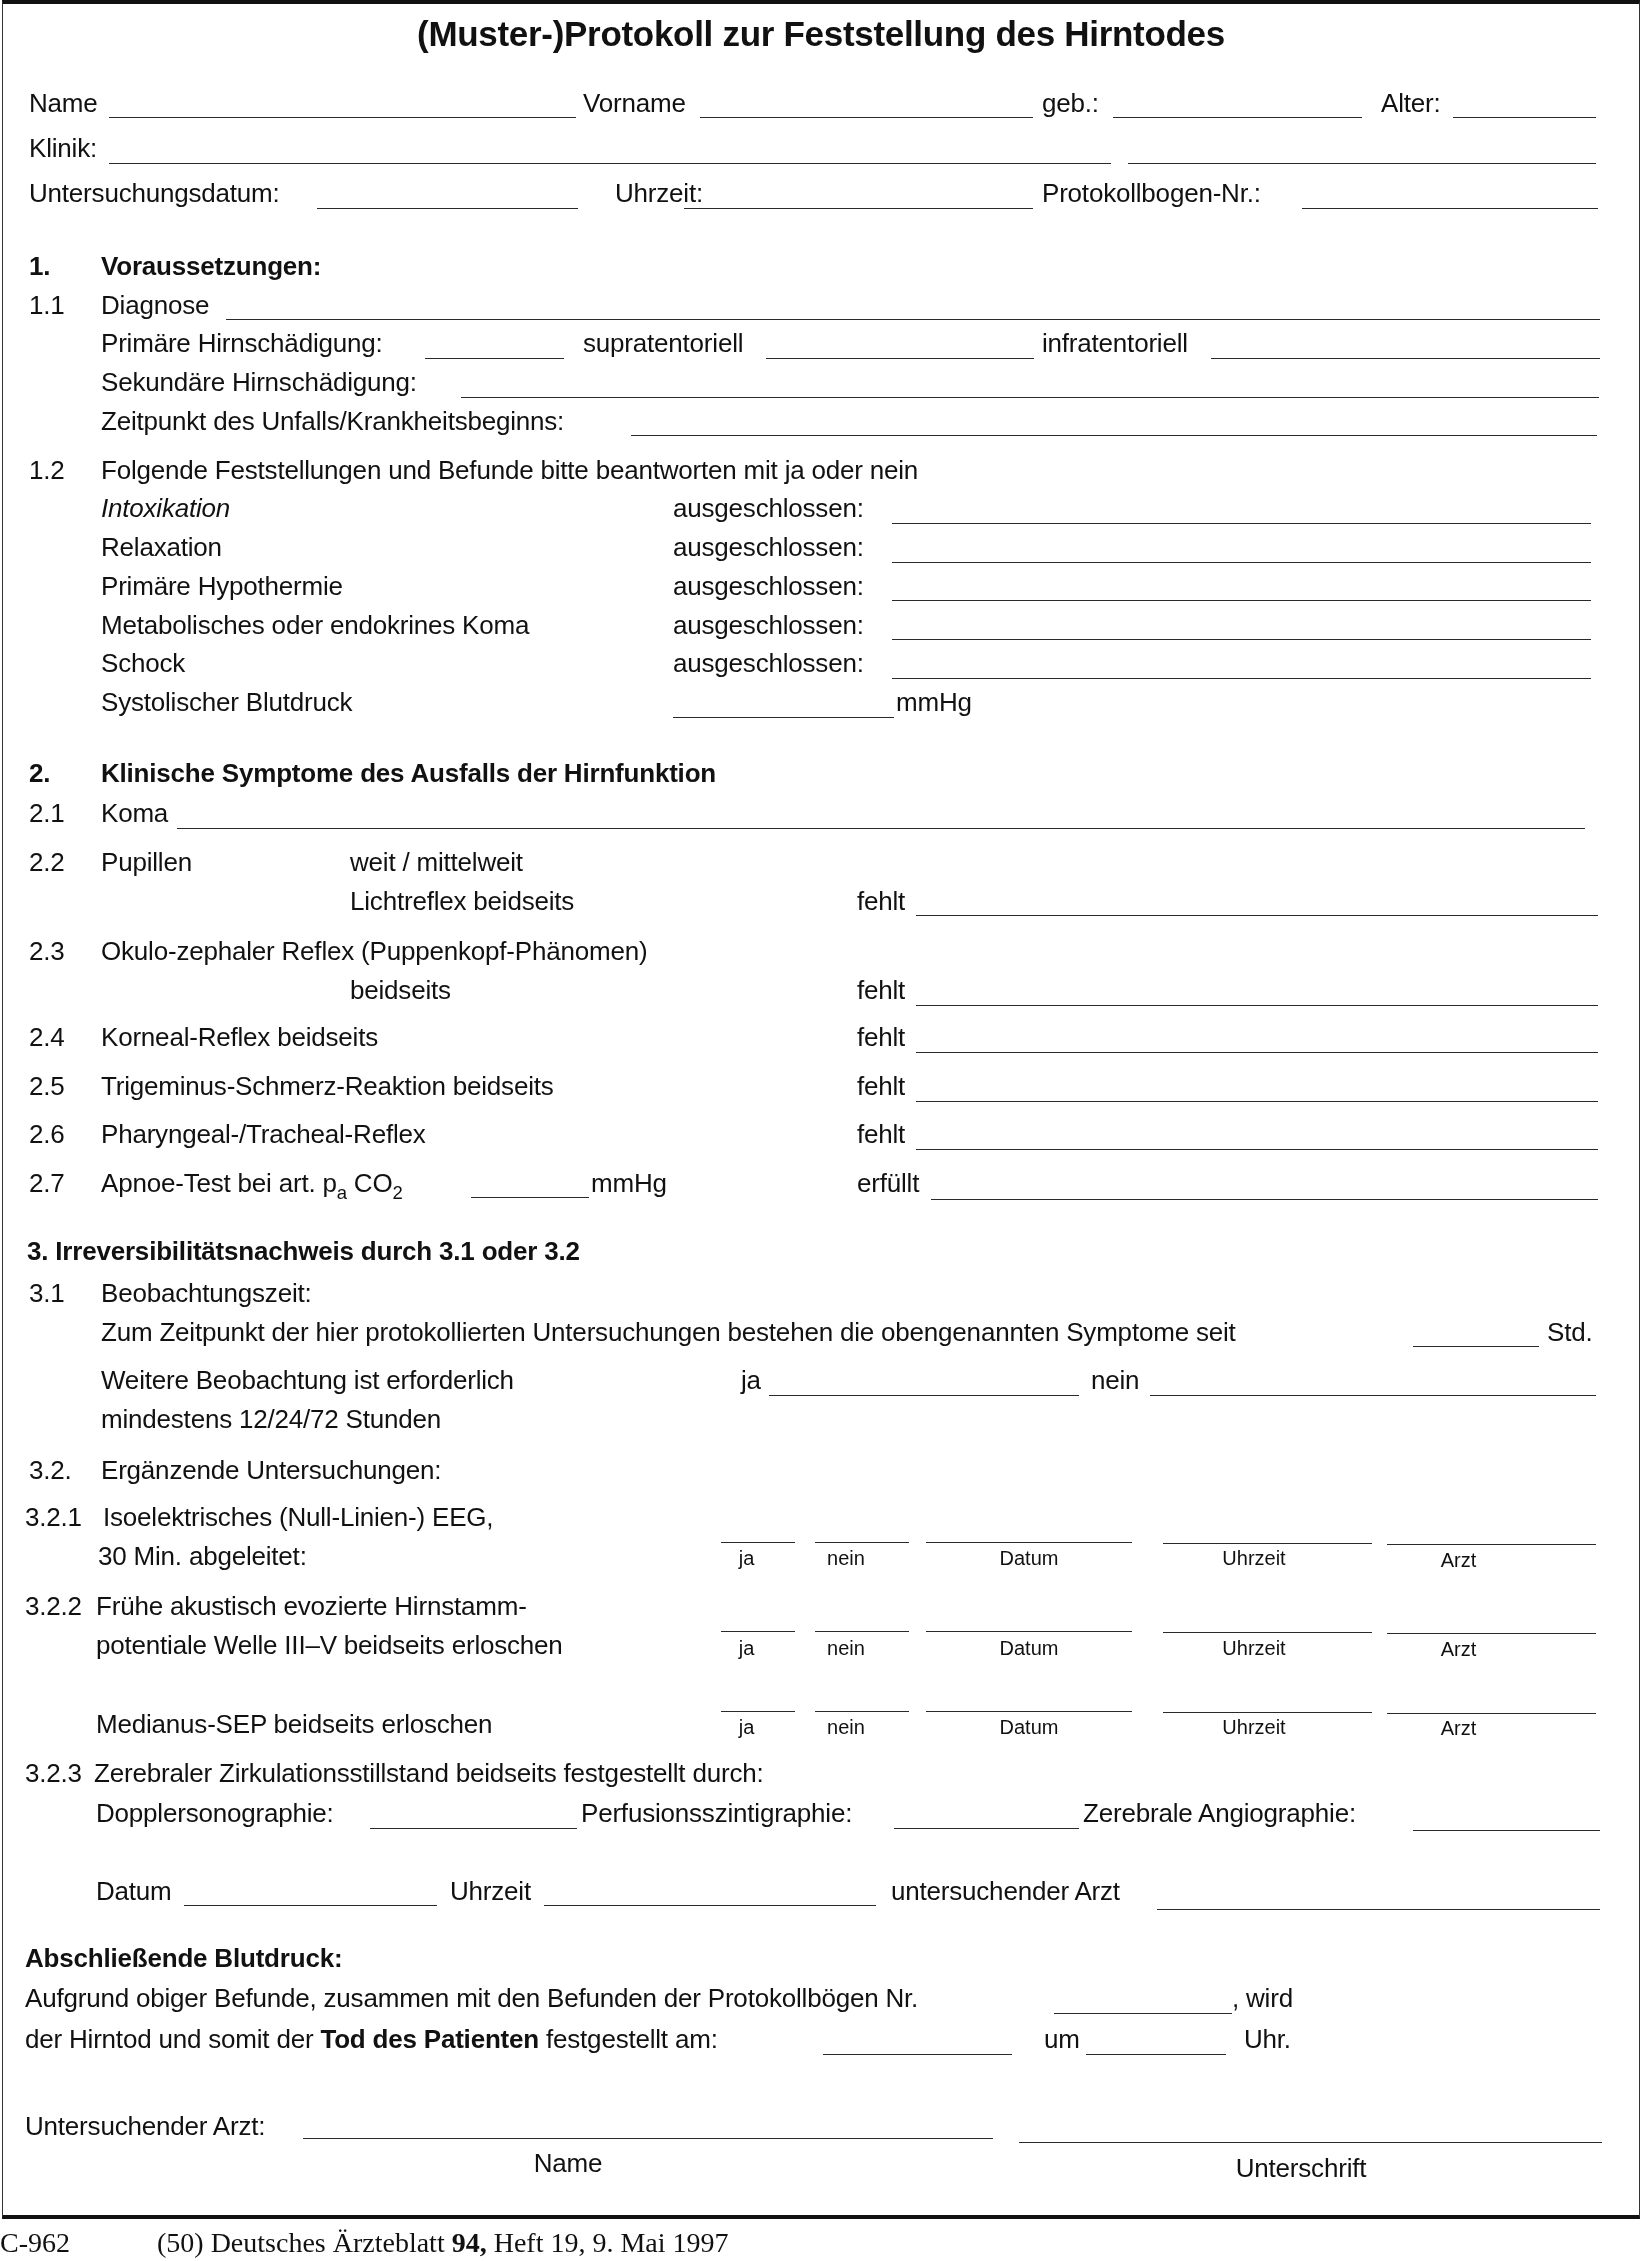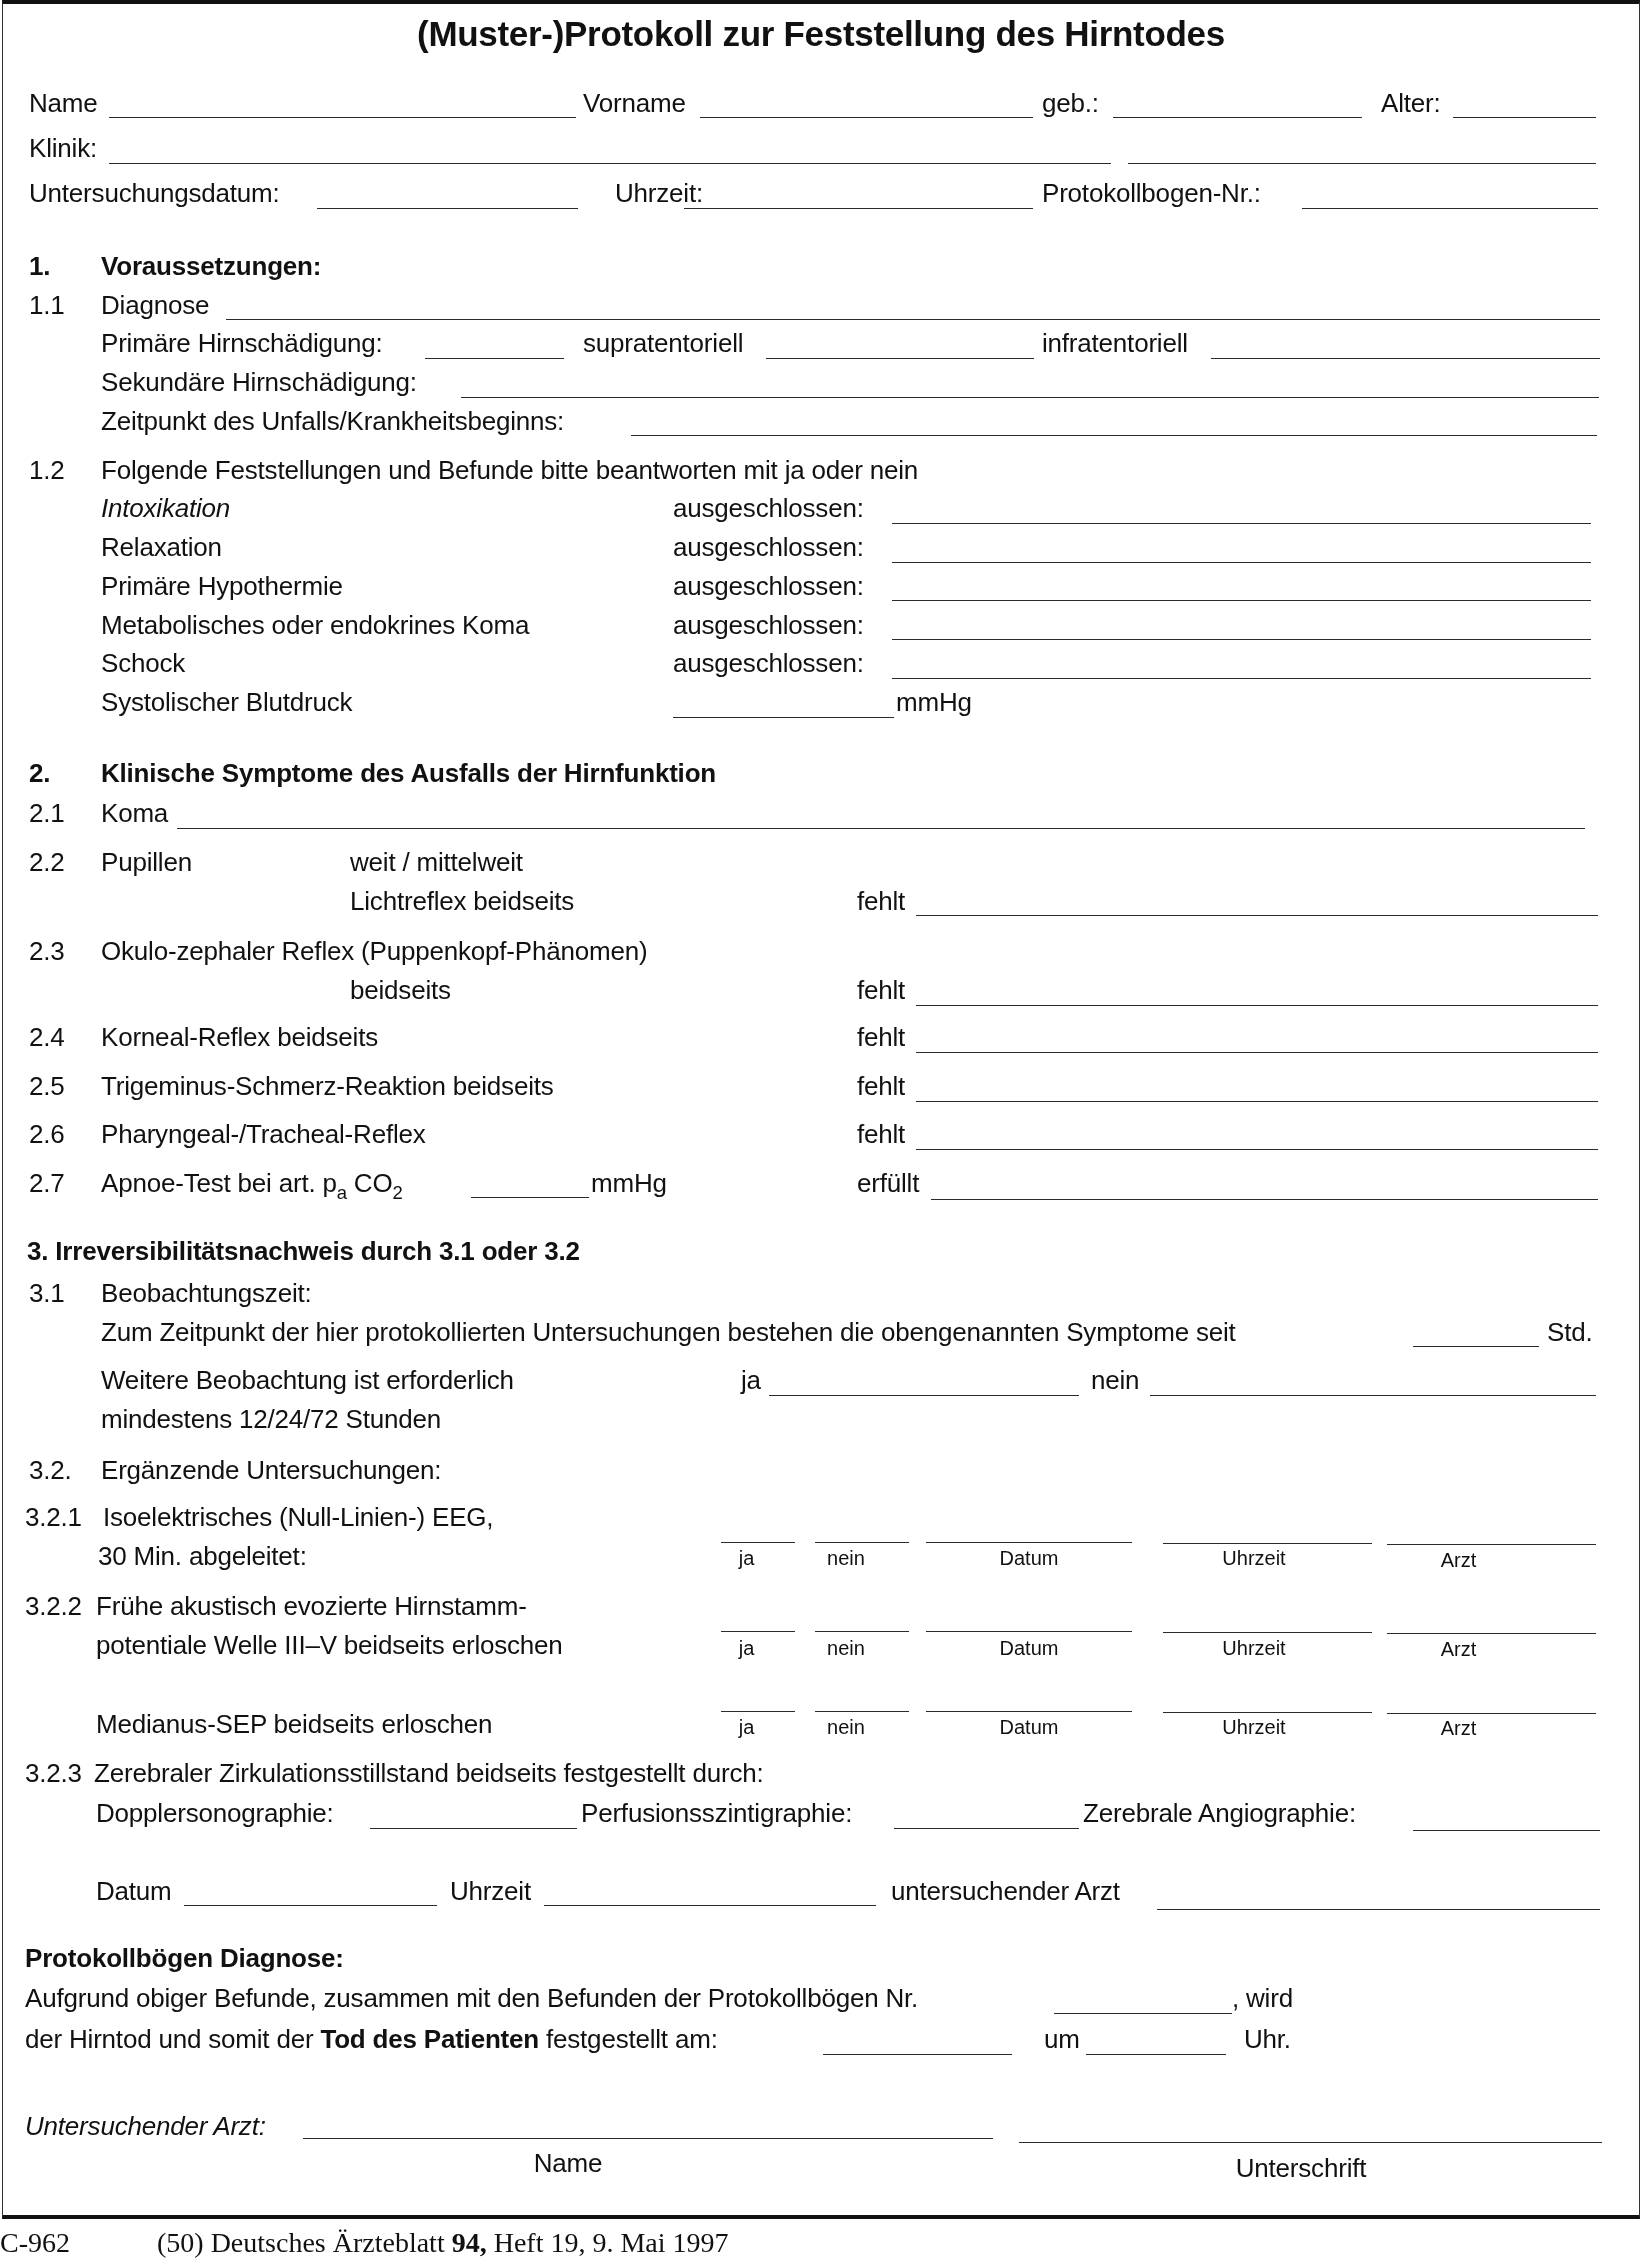--- a/index.html
+++ b/index.html
@@ -205,32 +205,32 @@
 <div class="abs t" style="left:1083px;top:1798px;">Zerebrale  Angiographie:</div>
 <div class="fld" style="left:1413px;top:1802px;width:187px;"></div>
 
 <div class="abs t" style="left:96px;top:1876px;">Datum</div>
 <div class="fld" style="left:184px;top:1877px;width:253px;"></div>
 <div class="abs t" style="left:450px;top:1876px;">Uhrzeit</div>
 <div class="fld" style="left:544px;top:1877px;width:332px;"></div>
 <div class="abs t" style="left:891px;top:1876px;">untersuchender Arzt</div>
 <div class="fld" style="left:1157px;top:1881px;width:443px;"></div>
 
-<div class="abs t b" style="left:25px;top:1943px;">Protokollbögen Diagnose:</div>
+<div class="abs t b" style="left:25px;top:1943px;">Abschließende Blutdruck:</div>
 <div class="abs t" style="left:25px;top:1983px;"><span>Aufgrund obiger Befunde, zusammen mit den Befunden der Protokollbögen Nr.</span></div>
 <div class="fld" style="left:1054px;top:1985px;width:178px;"></div>
 <div class="abs t" style="left:1232px;top:1983px;">, wird</div>
 
 <div class="abs t" style="left:25px;top:2024px;"><span>der Hirntod und somit der </span><b>Tod des Patienten</b><span> festgestellt am:</span></div>
 <div class="fld" style="left:823px;top:2026px;width:189px;"></div>
 <div class="abs t" style="left:1044px;top:2024px;">um</div>
 <div class="fld" style="left:1086px;top:2026px;width:140px;"></div>
 <div class="abs t" style="left:1244px;top:2024px;">Uhr.</div>
 
-<div class="abs t" style="left:25px;top:2111px;font-style:italic;">Untersuchender Arzt:</div>
+<div class="abs t" style="left:25px;top:2111px;">Untersuchender Arzt:</div>
 <div class="ln" style="left:303px;top:2138px;width:690px;"></div>
 <div class="ln" style="left:1019px;top:2142px;width:583px;"></div>
 <div class="abs t" style="left:303px;top:2148px;width:530px;text-align:center;">Name</div>
 <div class="abs t" style="left:1019px;top:2153px;width:564px;text-align:center;">Unterschrift</div>
 
 <div class="abs footer" style="left:0px;top:2227px;">C-962</div>
 <div class="abs footer" style="left:125px;top:2227px;margin-left:32px;"><span>(50) Deutsches Ärzteblatt </span><b>94,</b><span> Heft 19, 9. Mai 1997</span></div>
 
 
 </body></html>

